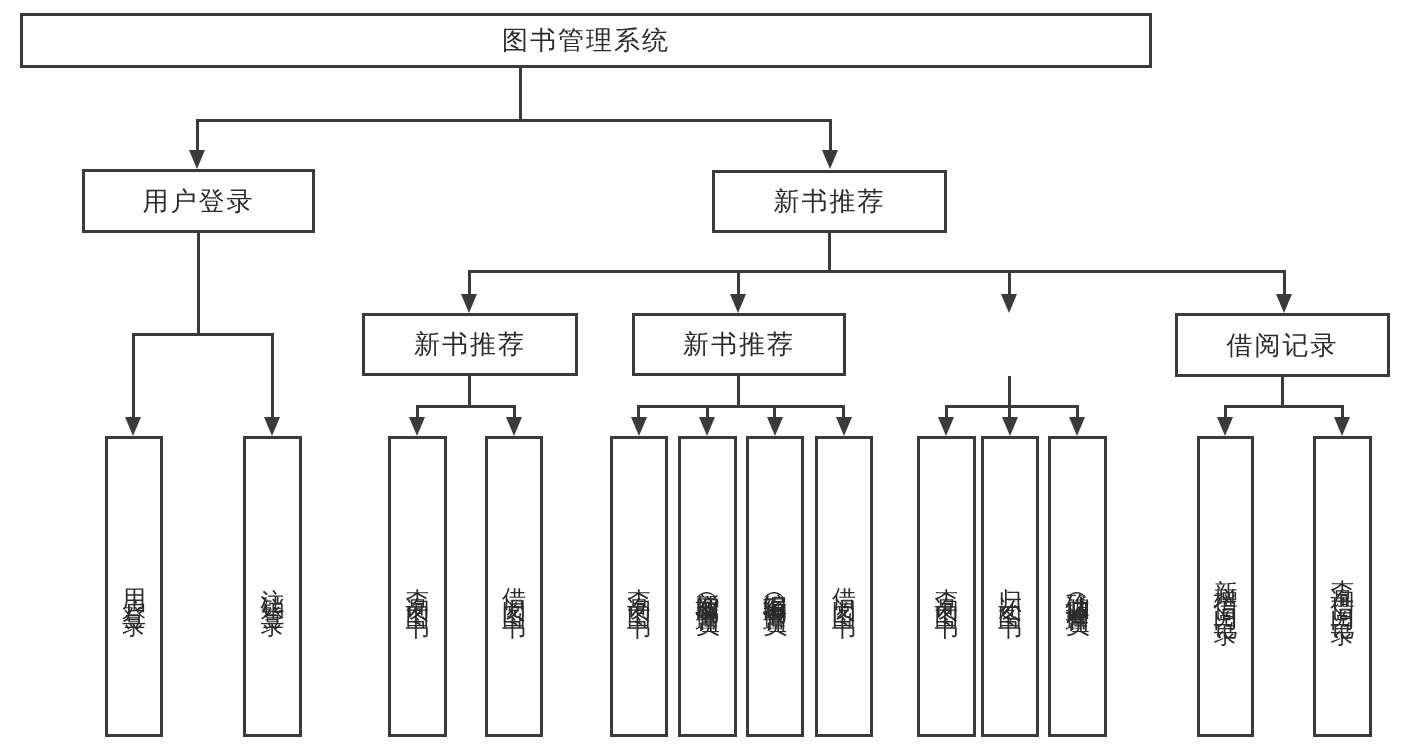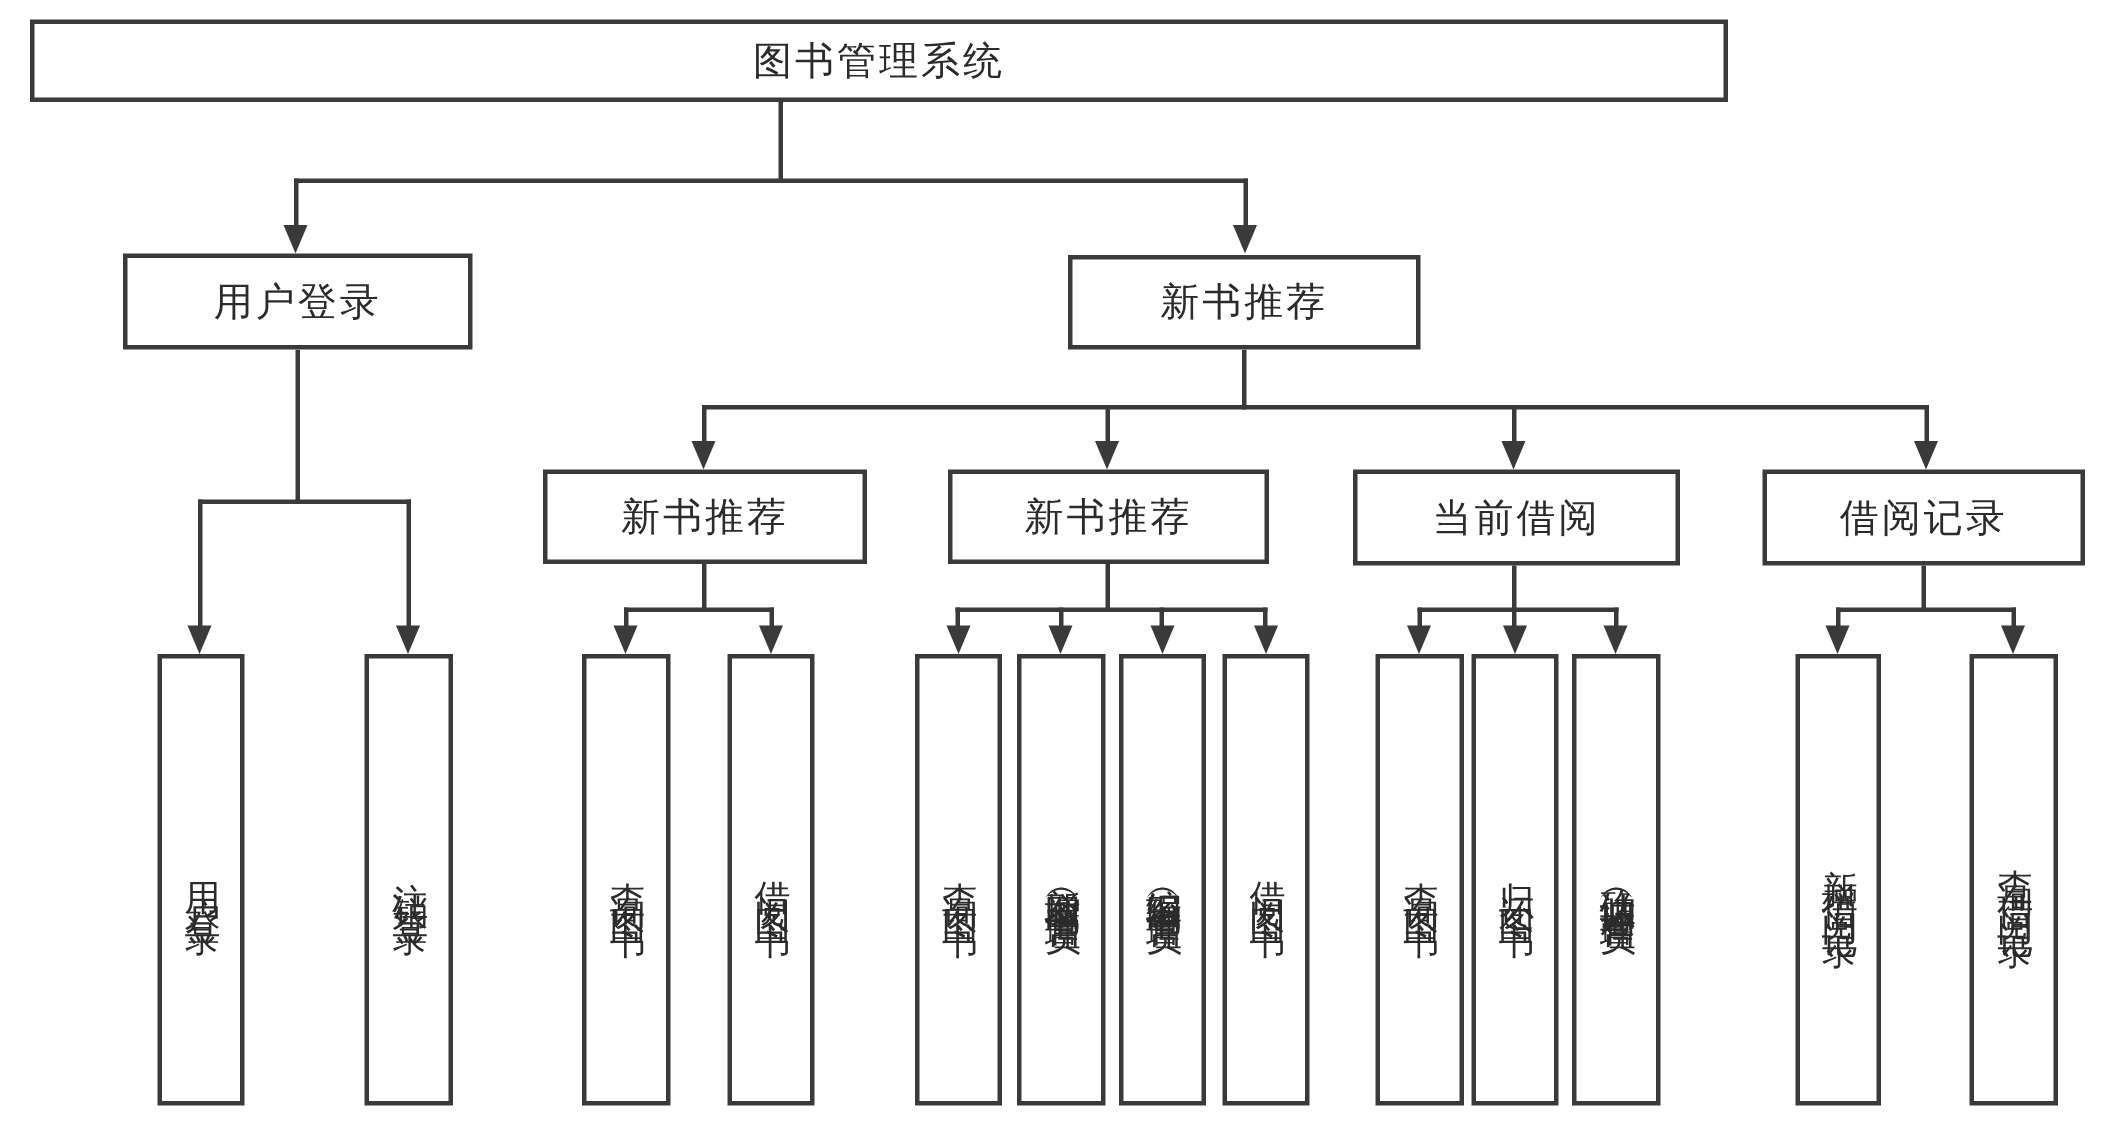--- a/index.html
+++ b/index.html
@@ -106,23 +106,20 @@
   <div class="node h" style="left:712px;top:170px;width:235px;height:63px">
     <span>新书推荐</span>
   </div>
 
   <div class="node h" style="left:362px;top:313px;width:216px;height:63px">
     <span>新书推荐</span>
   </div>
   <div class="node h" style="left:632px;top:313px;width:214px;height:63px">
     <span>新书推荐</span>
   </div>
-  <div class="node h" style="left:902px;top:313px;width:218px;height:64px">
-    <span>当前借阅</span>
-  </div>
   <div class="node h" style="left:1175px;top:313px;width:215px;height:64px">
     <span>借阅记录</span>
   </div>
 
   <div class="node" style="left:105px;top:436px;width:58px;height:301px">
     <span class="vtext">用户登录</span>
   </div>
   <div class="node" style="left:243px;top:436px;width:59px;height:301px">
     <span class="vtext">注销登录</span>
   </div>

